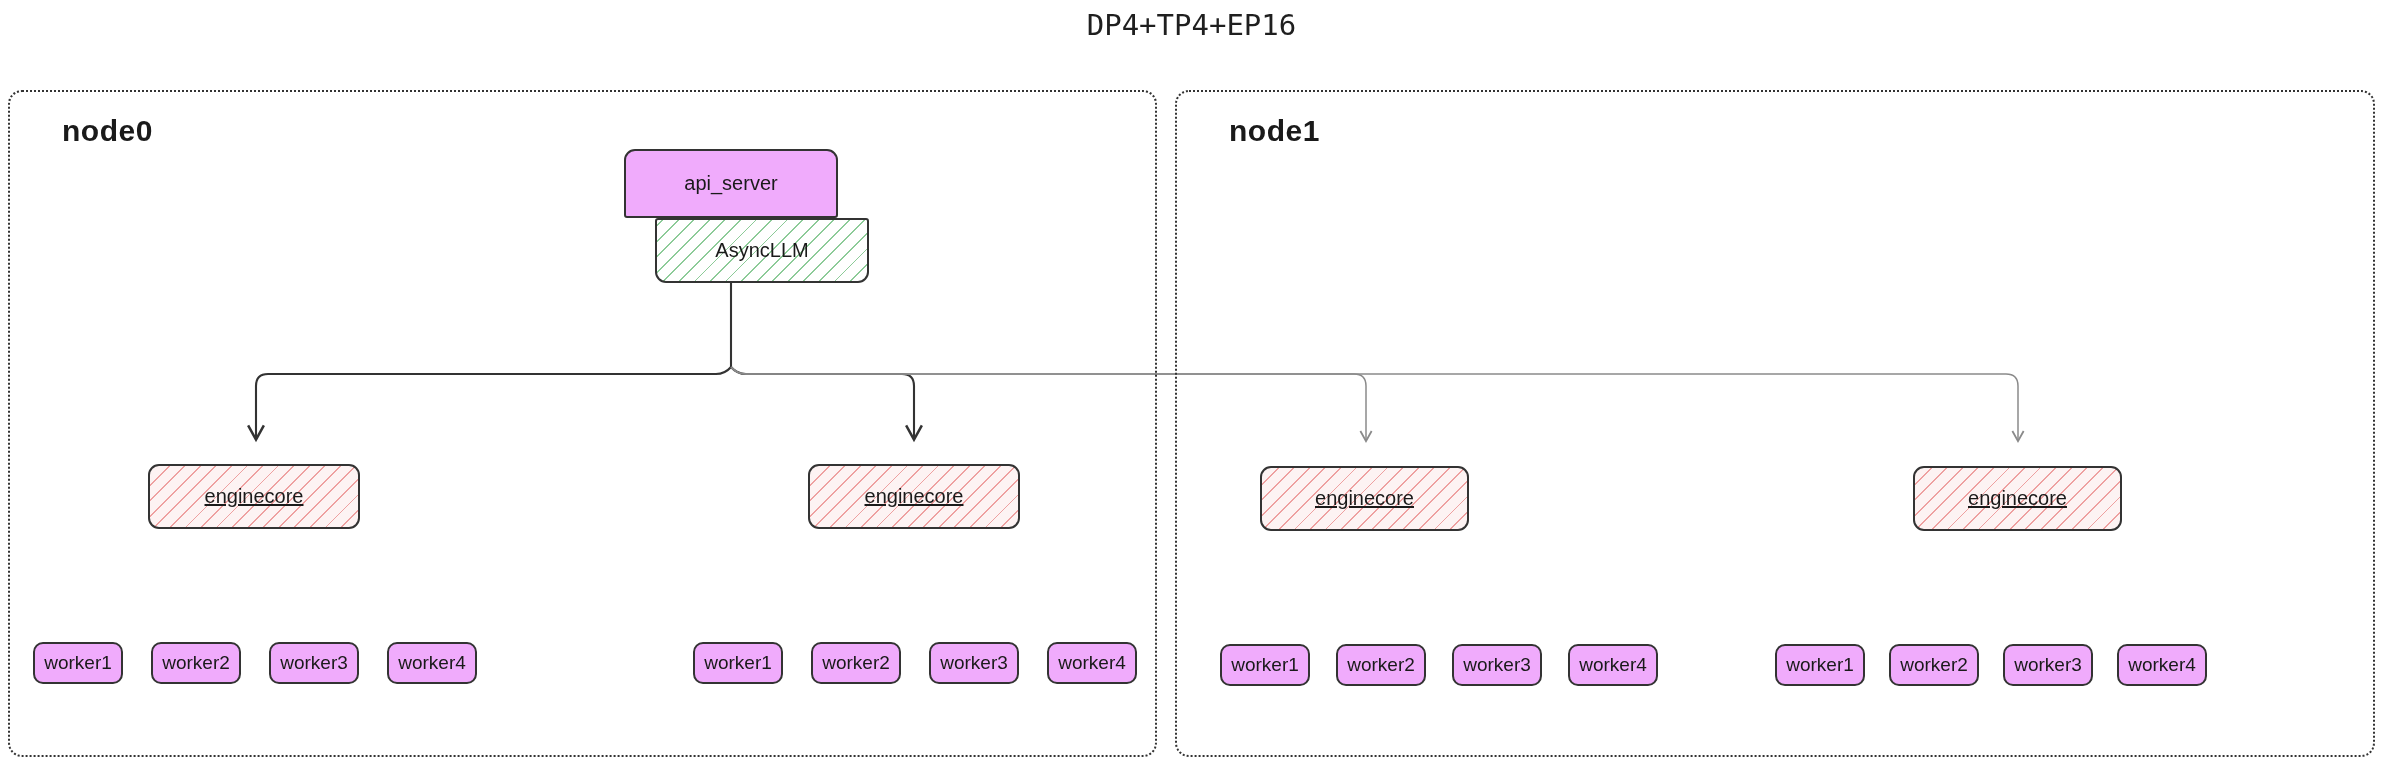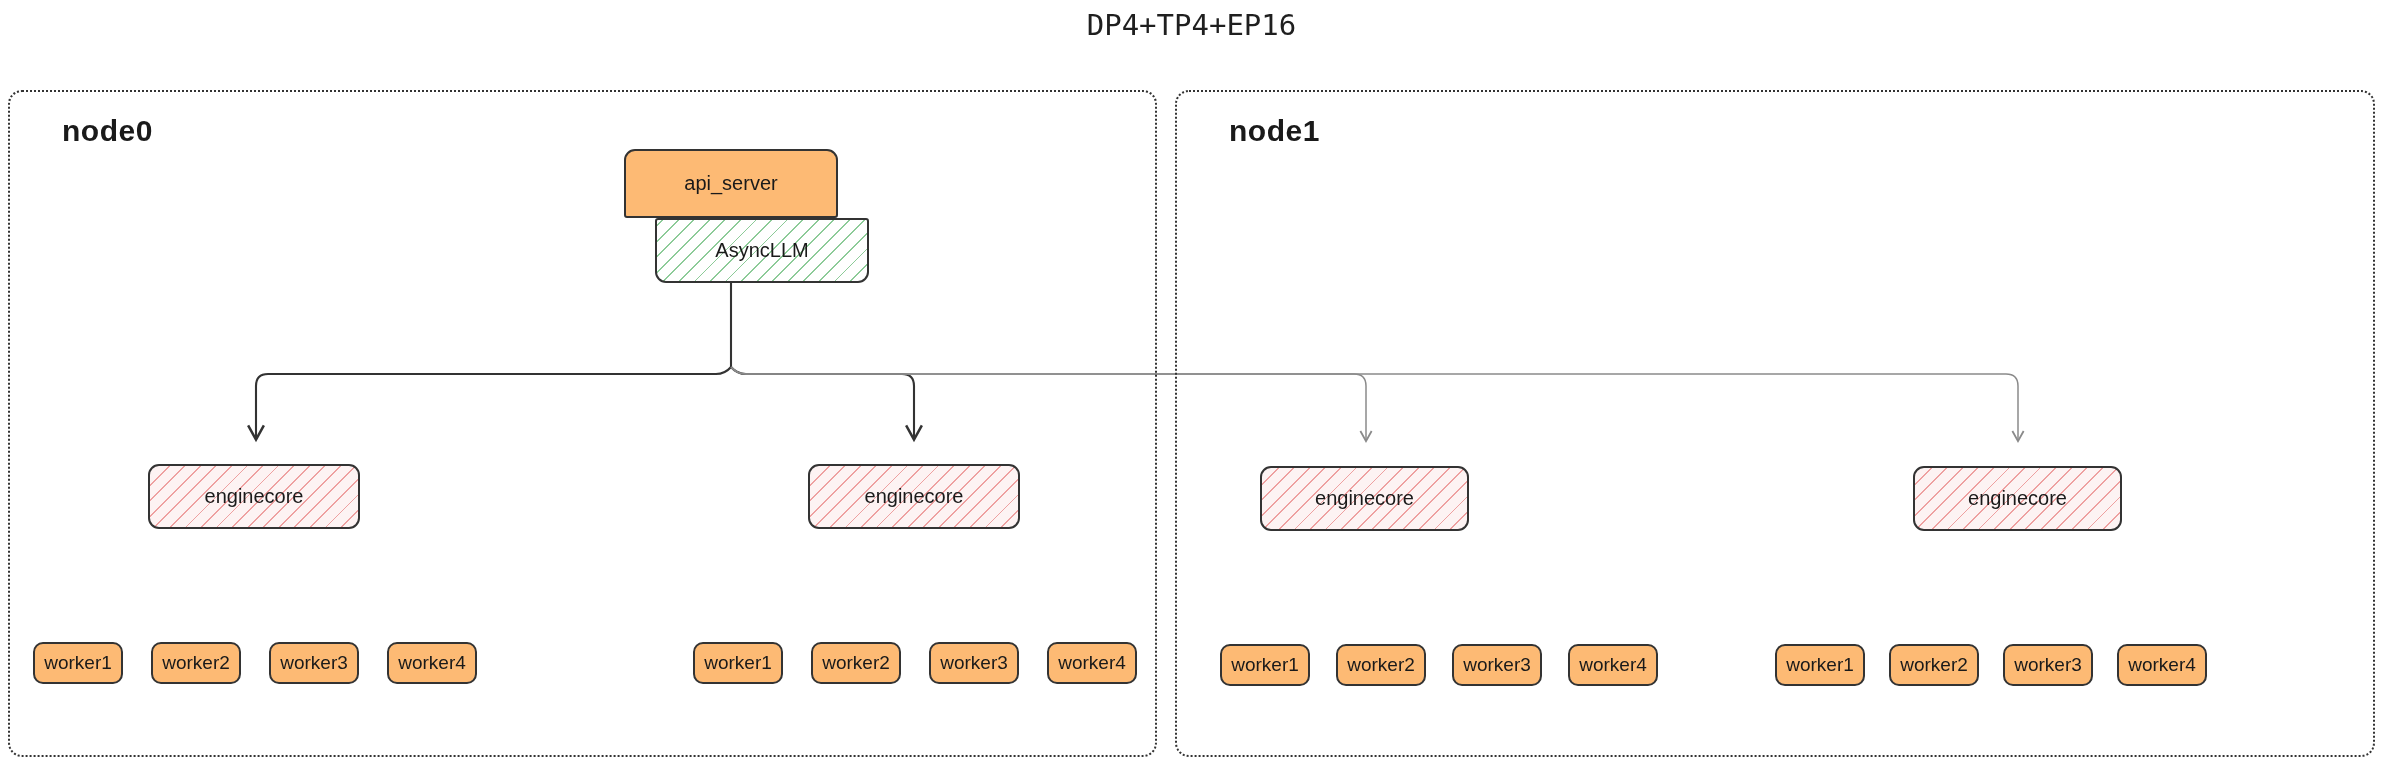--- a/index.html
+++ b/index.html
@@ -50,21 +50,21 @@
     white-space: nowrap;
     margin-left: 24px;
   }
 
   
   .mnode {
     position: absolute;
     box-sizing: border-box;
     border: 2.2px solid #333333;
     border-radius: 11px;
-    background: #fdba74;
+    background: #f0abfc;
     display: flex;
     align-items: center;
     justify-content: center;
     font-size: 20px;
     color: #1a1a1a;
     white-space: nowrap;
   }
 
   
   .api-node {
@@ -85,20 +85,21 @@
 
   
   .engine-node {
     background-color: #fdf3f3;
     background-image: repeating-linear-gradient(
         -45deg,
         rgba(226, 92, 92, 0.55) 0px,
         rgba(226, 92, 92, 0.55) 1.3px,
         rgba(226, 92, 92, 0.0) 1.3px,
         rgba(226, 92, 92, 0.0) 11px);
+    text-decoration: underline;
   }
 
   
   .worker-node {
     font-size: 19px;
     border-width: 2.2px;
     border-radius: 10px;
   }
 
   

